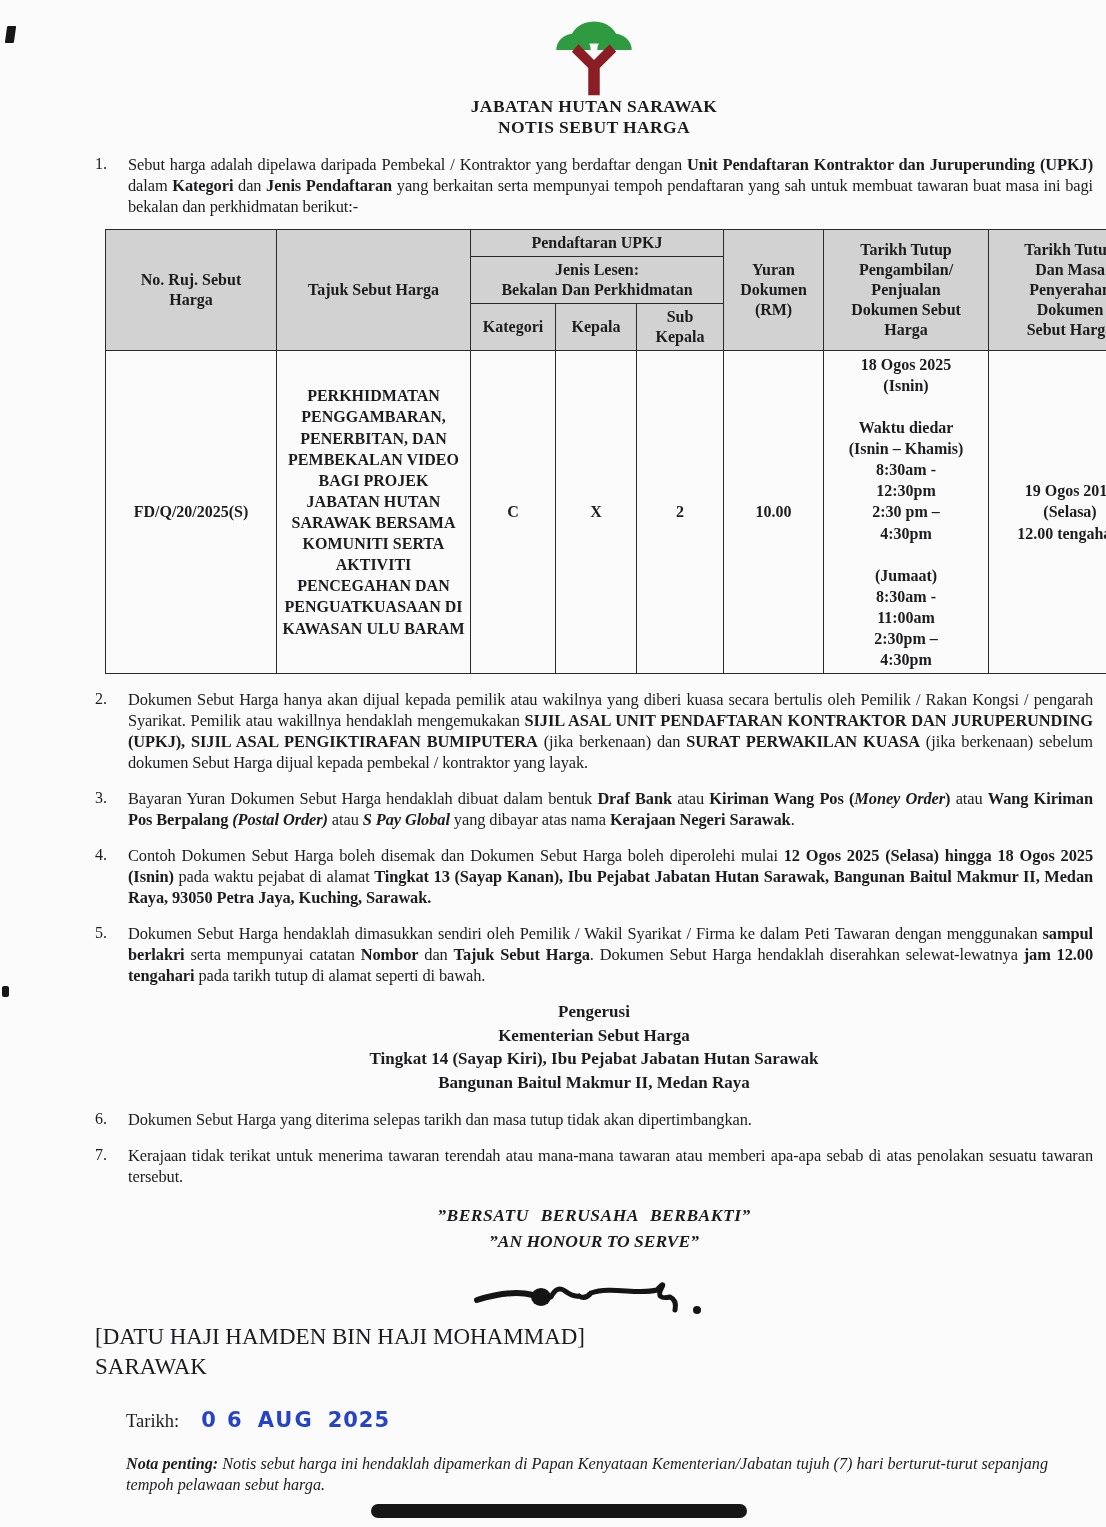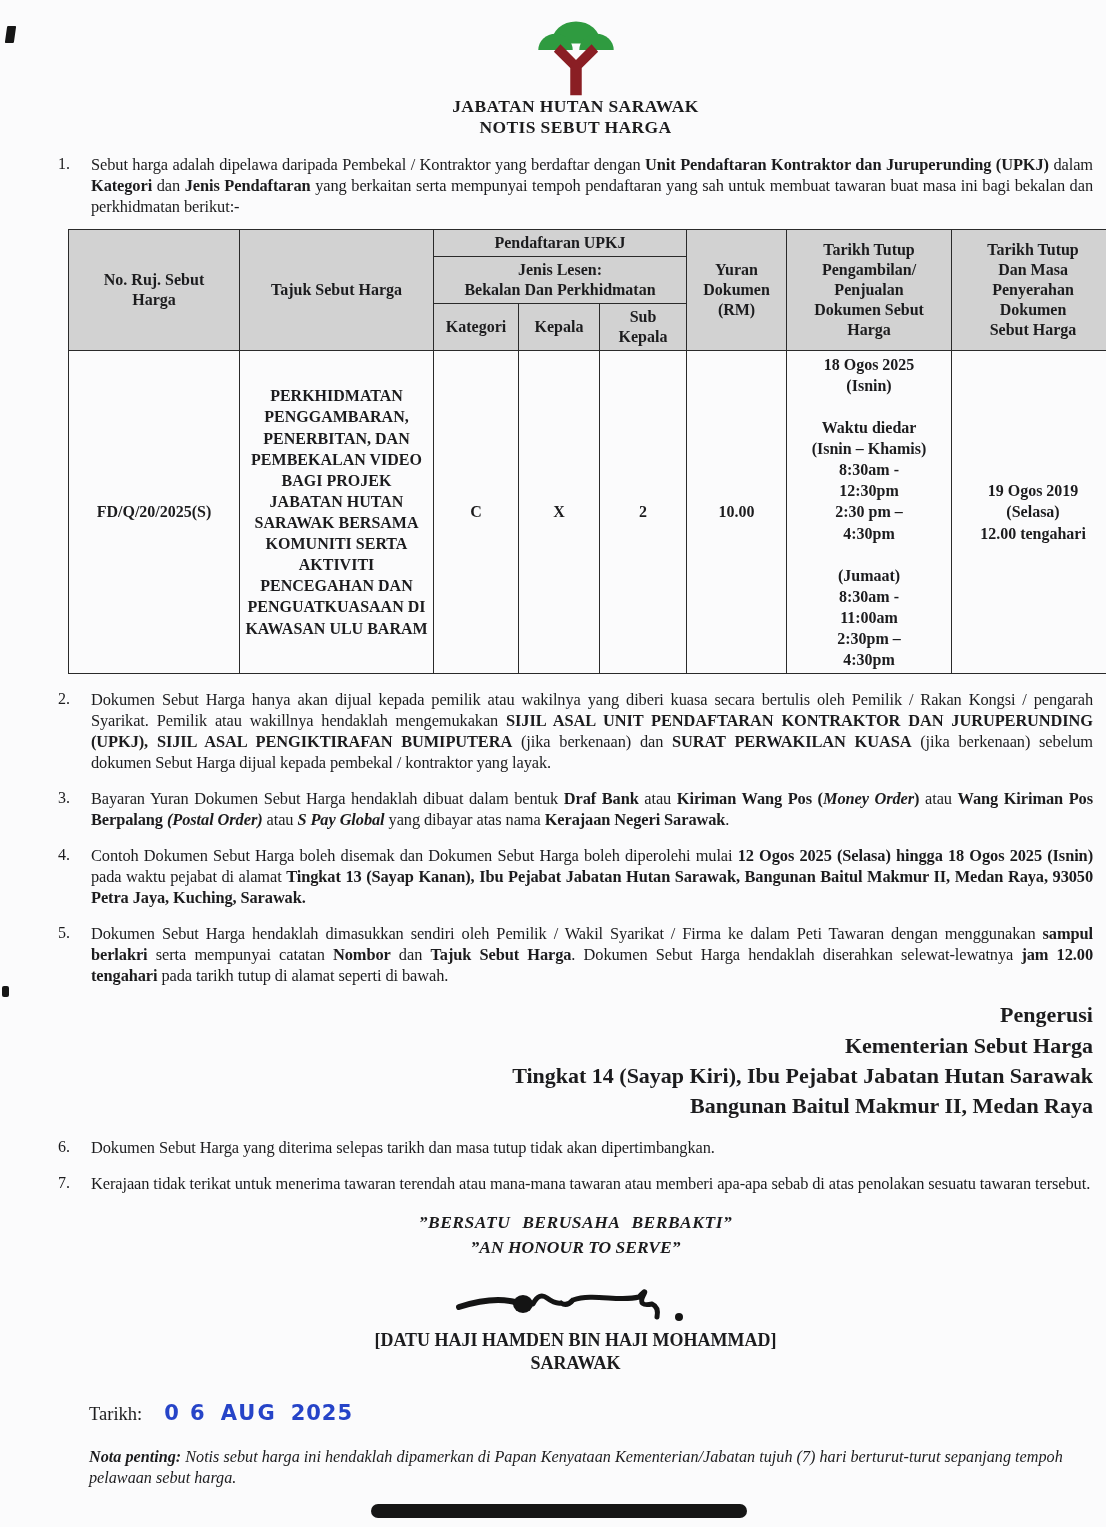--- a/index.html
+++ b/index.html
@@ -4,42 +4,42 @@
 <style>
   html,body{margin:0;padding:0;}
   body{
     width:1106px;height:1527px;
     background:#fbfbfc;
     font-family:"Liberation Serif", serif;
     color:#1c1c1e;
     position:relative;
     overflow:hidden;
   }
-  .page{padding:10px 13px 0 58px;}
+  .page{padding:10px 13px 0 58px;margin-left:37px;}
   
   .logo-wrap{text-align:center;padding-top:4px;line-height:0;}
   .titles{text-align:center;font-weight:bold;font-size:17.5px;line-height:1.22;letter-spacing:.4px;}
   
   .item{display:grid;grid-template-columns:33px 1fr;margin-top:15px;}
   .item .num{font-size:16px;padding-top:1px;}
   .item .txt{font-size:16.4px;line-height:1.28;text-align:justify;letter-spacing:-0.1px;}
   
   table.quote{border-collapse:collapse;margin:12px 0 6px 10px;width:1046px;table-layout:fixed;}
   table.quote th,table.quote td{border:1.6px solid #2a2a2a;padding:3px 5px;text-align:center;vertical-align:middle;}
   table.quote th{background:var(--header_gray);font-weight:bold;font-size:16px;line-height:1.25;}
   table.quote td{font-weight:bold;font-size:16px;line-height:1.32;}
   .preline{white-space:pre-line;}
   td.dates{font-size:15.5px;line-height:1.3;}
   
-  .center-bold{ text-align:right;font-weight:bold;font-size:22px;line-height:1.38;margin-top:14px;}
+  .center-bold{ text-align:center;font-weight:bold;font-size:17px;line-height:1.38;margin-top:14px;}
   .motto{ text-align:center;font-weight:bold;font-size:17.5px;line-height:1.45;margin-top:16px;}
   .motto .l1{word-spacing:7px;letter-spacing:.5px;font-style:italic;}
   .motto .l2{font-style:italic;}
   .sig-wrap{text-align:center;margin-top:6px;line-height:0;}
-  .signatory{text-align:center;font-weight:bold;font-size:18px;line-height:1.3;}
+  .signatory{text-align:left;font-weight:normal;font-size:23px;line-height:1.3;}
   
   .tarikh-row{margin:26px 0 0 31px;font-size:18.5px;}
   .stamp{display:inline-block;margin-left:22px;color:var(--stamp_blue);
          font-family:"DejaVu Sans", sans-serif;font-weight:bold;font-size:21px;letter-spacing:2px;}
   .stamp .grp{margin-right:14px;}
   .stamp .yr{letter-spacing:1px;}
   
   .note{margin:22px 0 0 31px;font-size:16.2px;line-height:1.3;font-style:italic;}
   
   .artifact{position:absolute;background:#161616;}

